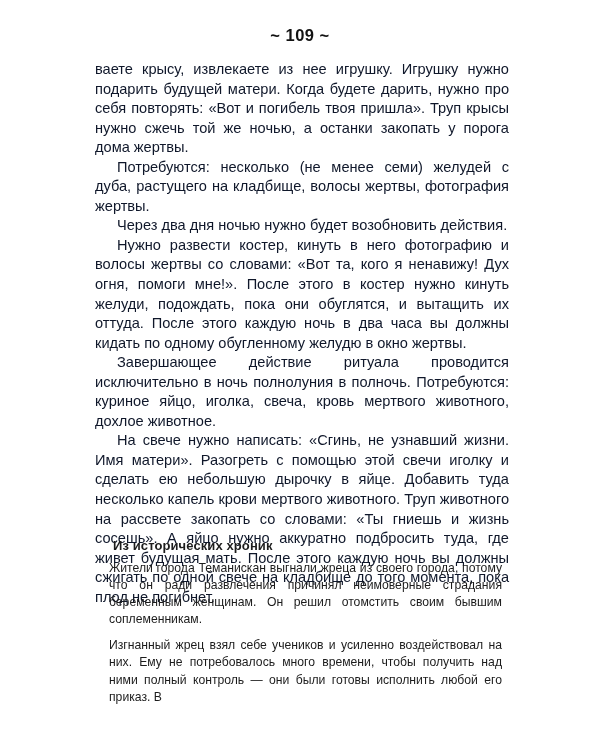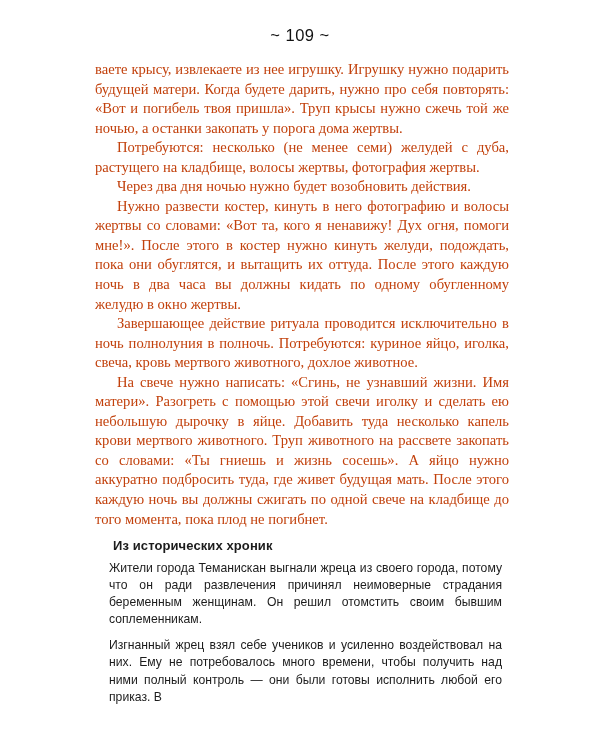--- a/index.html
+++ b/index.html
@@ -25,39 +25,39 @@
   }
 
   
   .page-header {
     position: absolute;
     top: 26px;
     left: 0;
     width: 600px;
     text-align: center;
     font-family: "Liberation Sans", "DejaVu Sans", sans-serif;
-    font-weight: normal;
+    font-weight: bold;
     font-size: 16.5px;
     letter-spacing: 0.5px;
     color: #121212;
     white-space: pre;
   }
 
   
   .body-text {
     position: absolute;
     top: 60px;
     left: 95px;
     width: 414px;
-    font-family: Liberation Serif, serif;
+    font-family: Liberation Sans, sans-serif;
     font-size: 14.6px;
     line-height: 19.55px;
     text-align: justify;
     text-justify: inter-word;
-    color: #c2410c;
+    color: #0f172a;
     hyphens: none;
   }
   .body-text p {
     margin: 0;
     text-indent: 22px;
   }
   .body-text p.noindent {
     text-indent: 0;
   }
 

